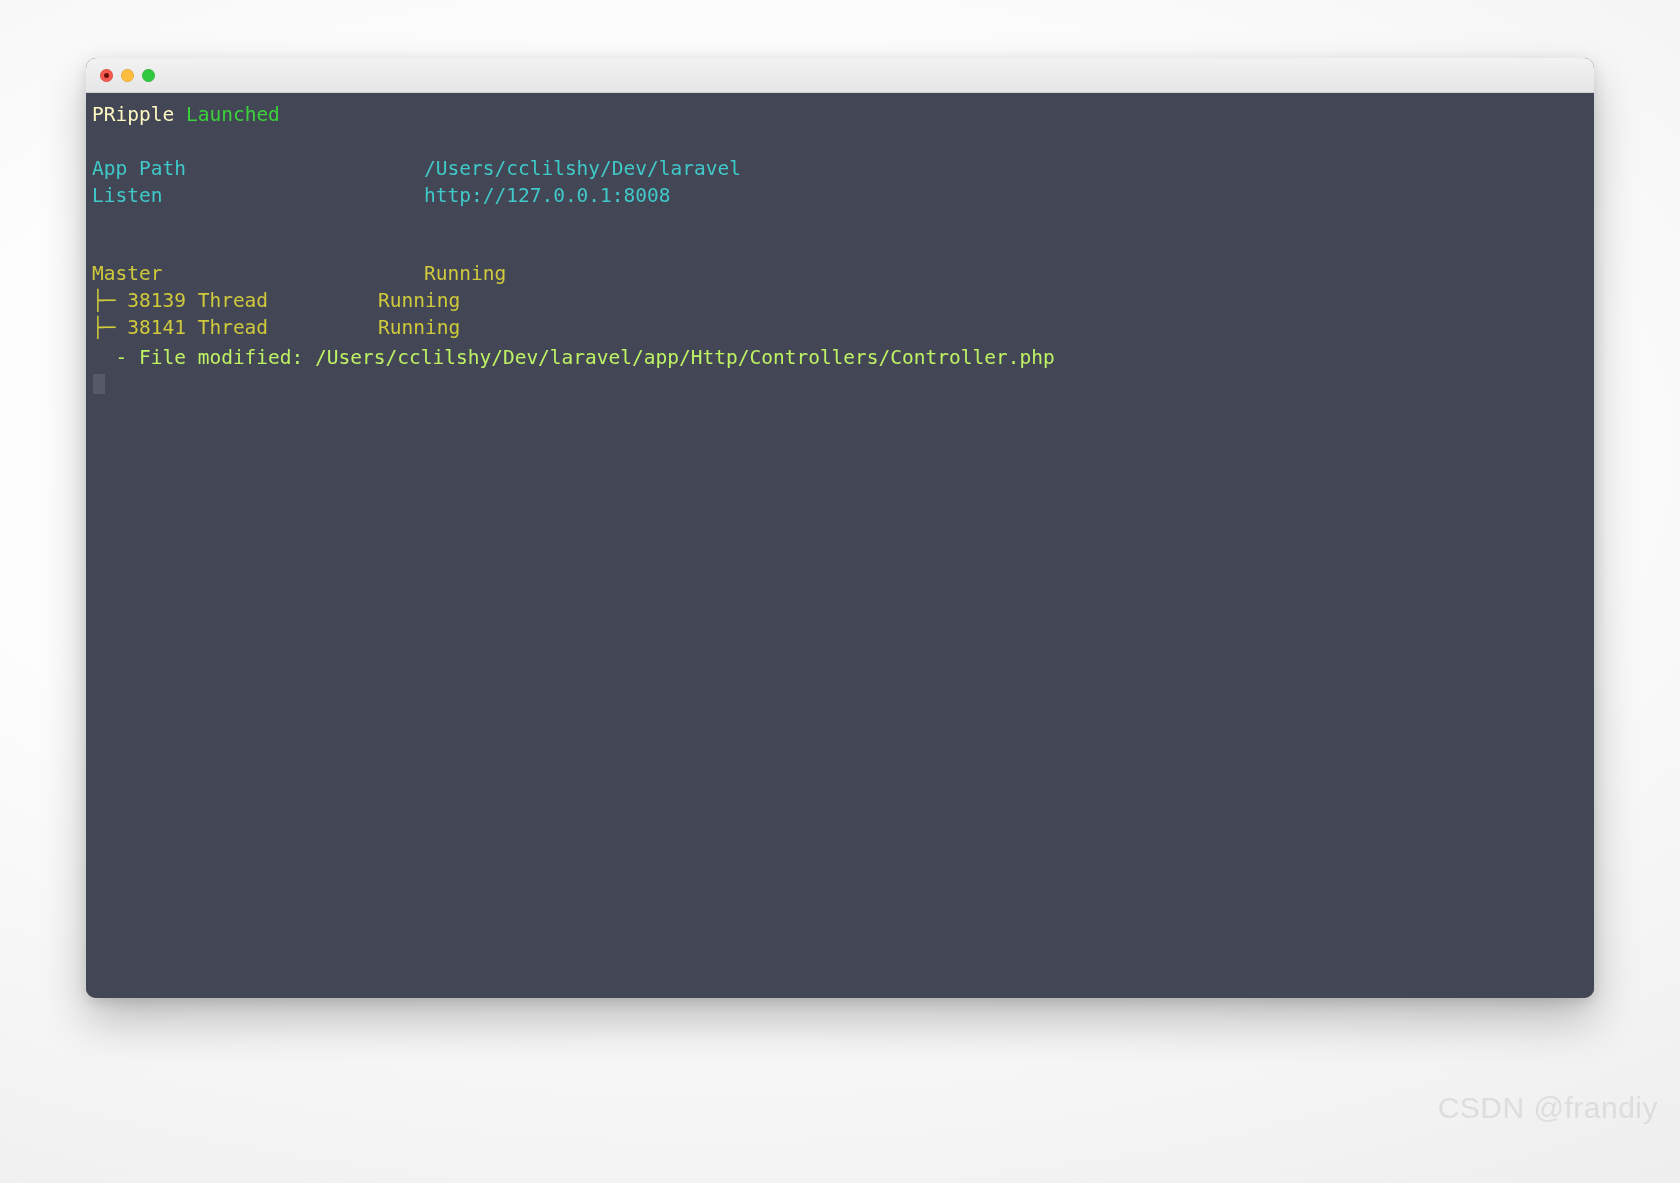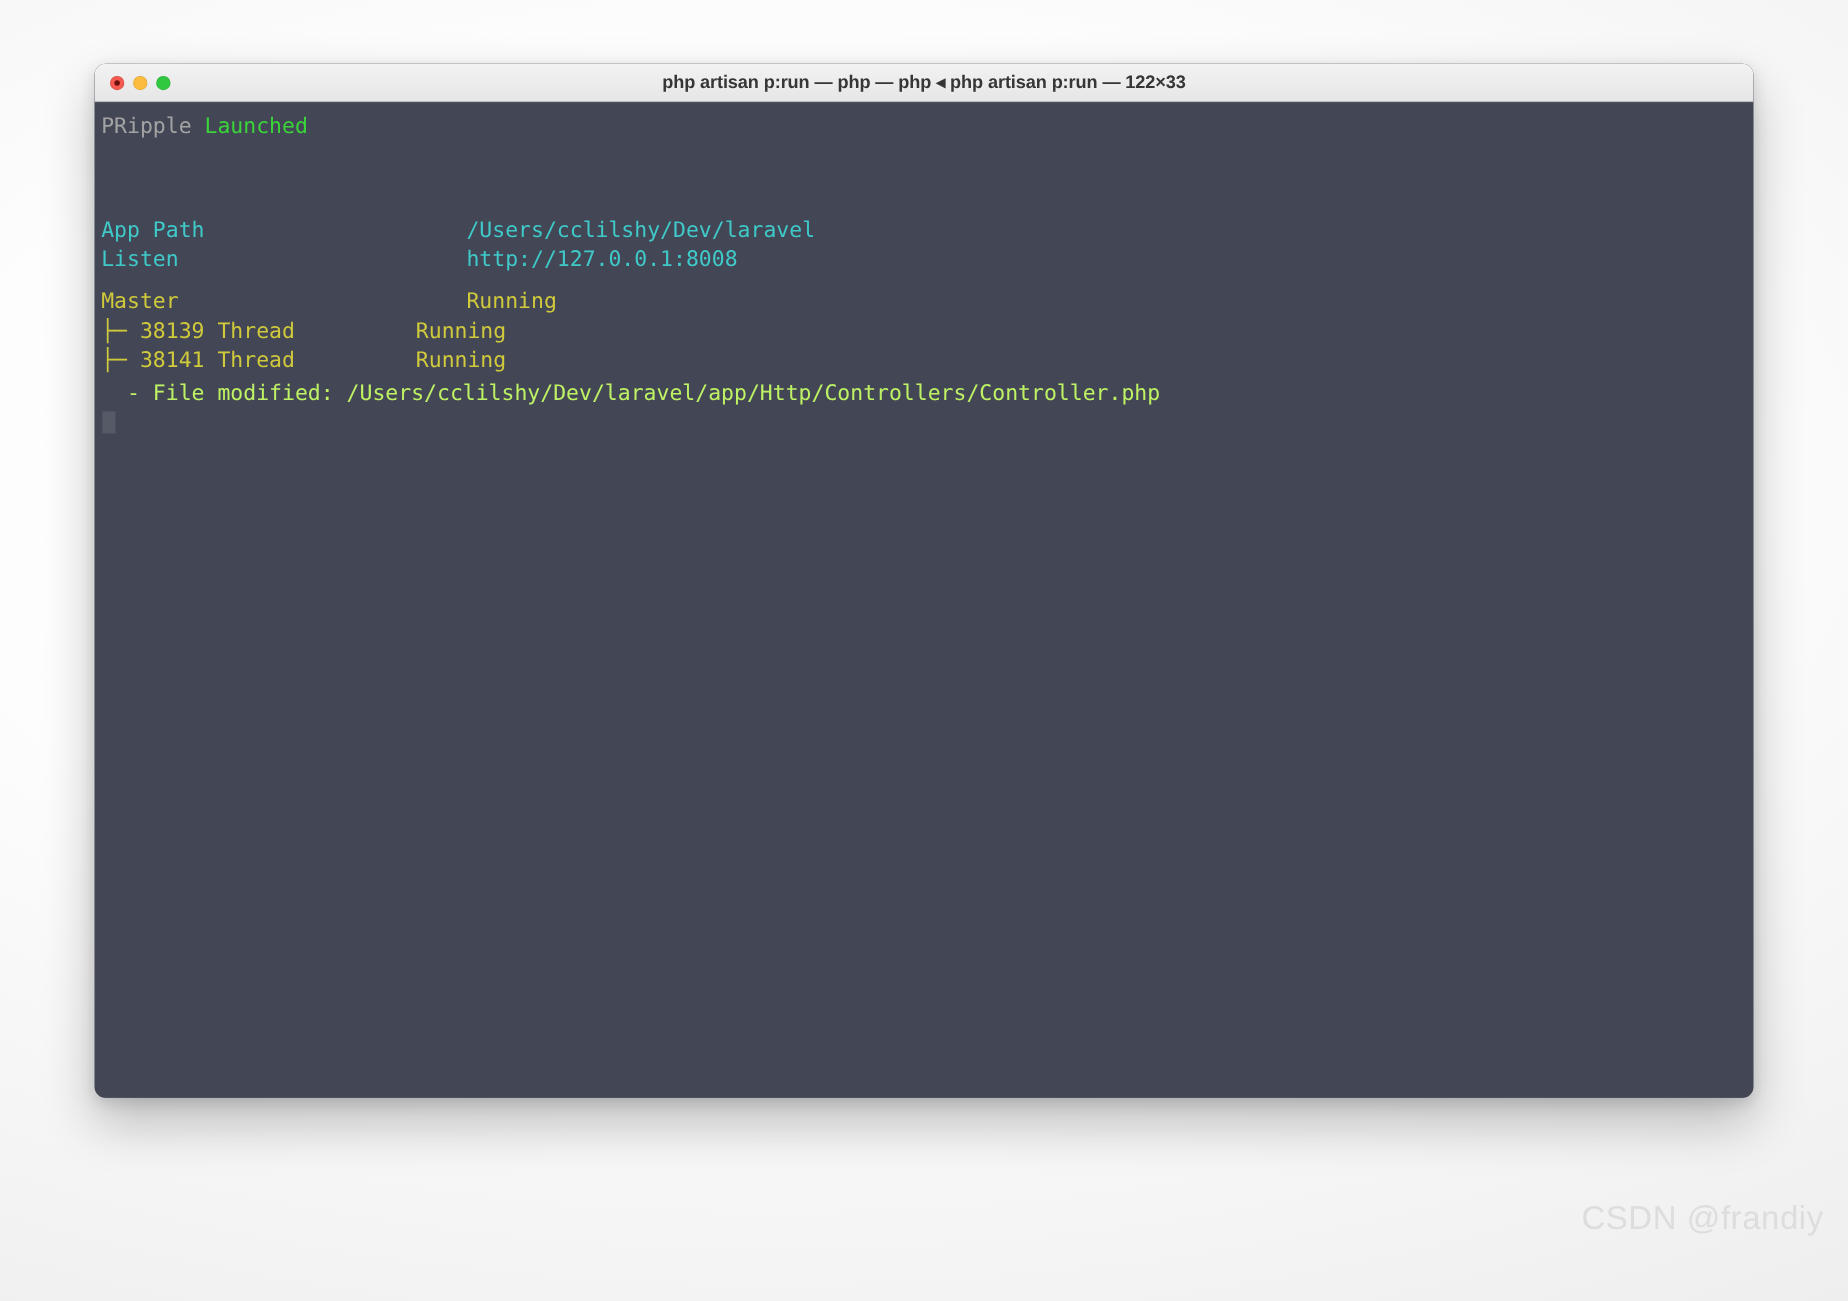--- a/index.html
+++ b/index.html
@@ -97,23 +97,23 @@
     overflow: hidden;
   }
   .line {
     position: relative;
     white-space: pre;
     height: 27px;
     padding-left: 6px;
   }
   .blank { height: 27px; }
 
-  .c-blue   { color: #a3a3a3; }
+  .c-blue   { color: #fef9c3; }
   .c-green  { color: #3ad43a; margin-top: 36px; }
-  .c-cyan   { color: #3fc9c9; margin-top: 40px; }
+  .c-cyan   { color: #3fc9c9; }
   .c-yellow { color: #cfc93b; margin-top: 24px; }
   .c-white  { color: #bef264; }
 
   .col-val {
     display: inline-block;
     width: 332px;
   }
   .col-thread {
     display: inline-block;
     width: 286px;
@@ -145,21 +145,20 @@
 <div class="page-bg"></div>
 
 <div class="window">
 
   <div class="titlebar">
     <div class="traffic">
       <span class="dot close"></span>
       <span class="dot min"></span>
       <span class="dot max"></span>
     </div>
-    <div class="title-text">php artisan p:run — php — php ◂ php artisan p:run — 122×33</div>
   </div>
 
   <div class="terminal">
 
     <div class="line"><span class="c-blue">PRipple</span><span class="c-white"> </span><span class="c-green">Launched</span></div>
 
     <div class="blank"></div>
 
     <div class="line"><span class="c-cyan col-val">App Path</span><span class="c-cyan">/Users/cclilshy/Dev/laravel</span></div>
 

